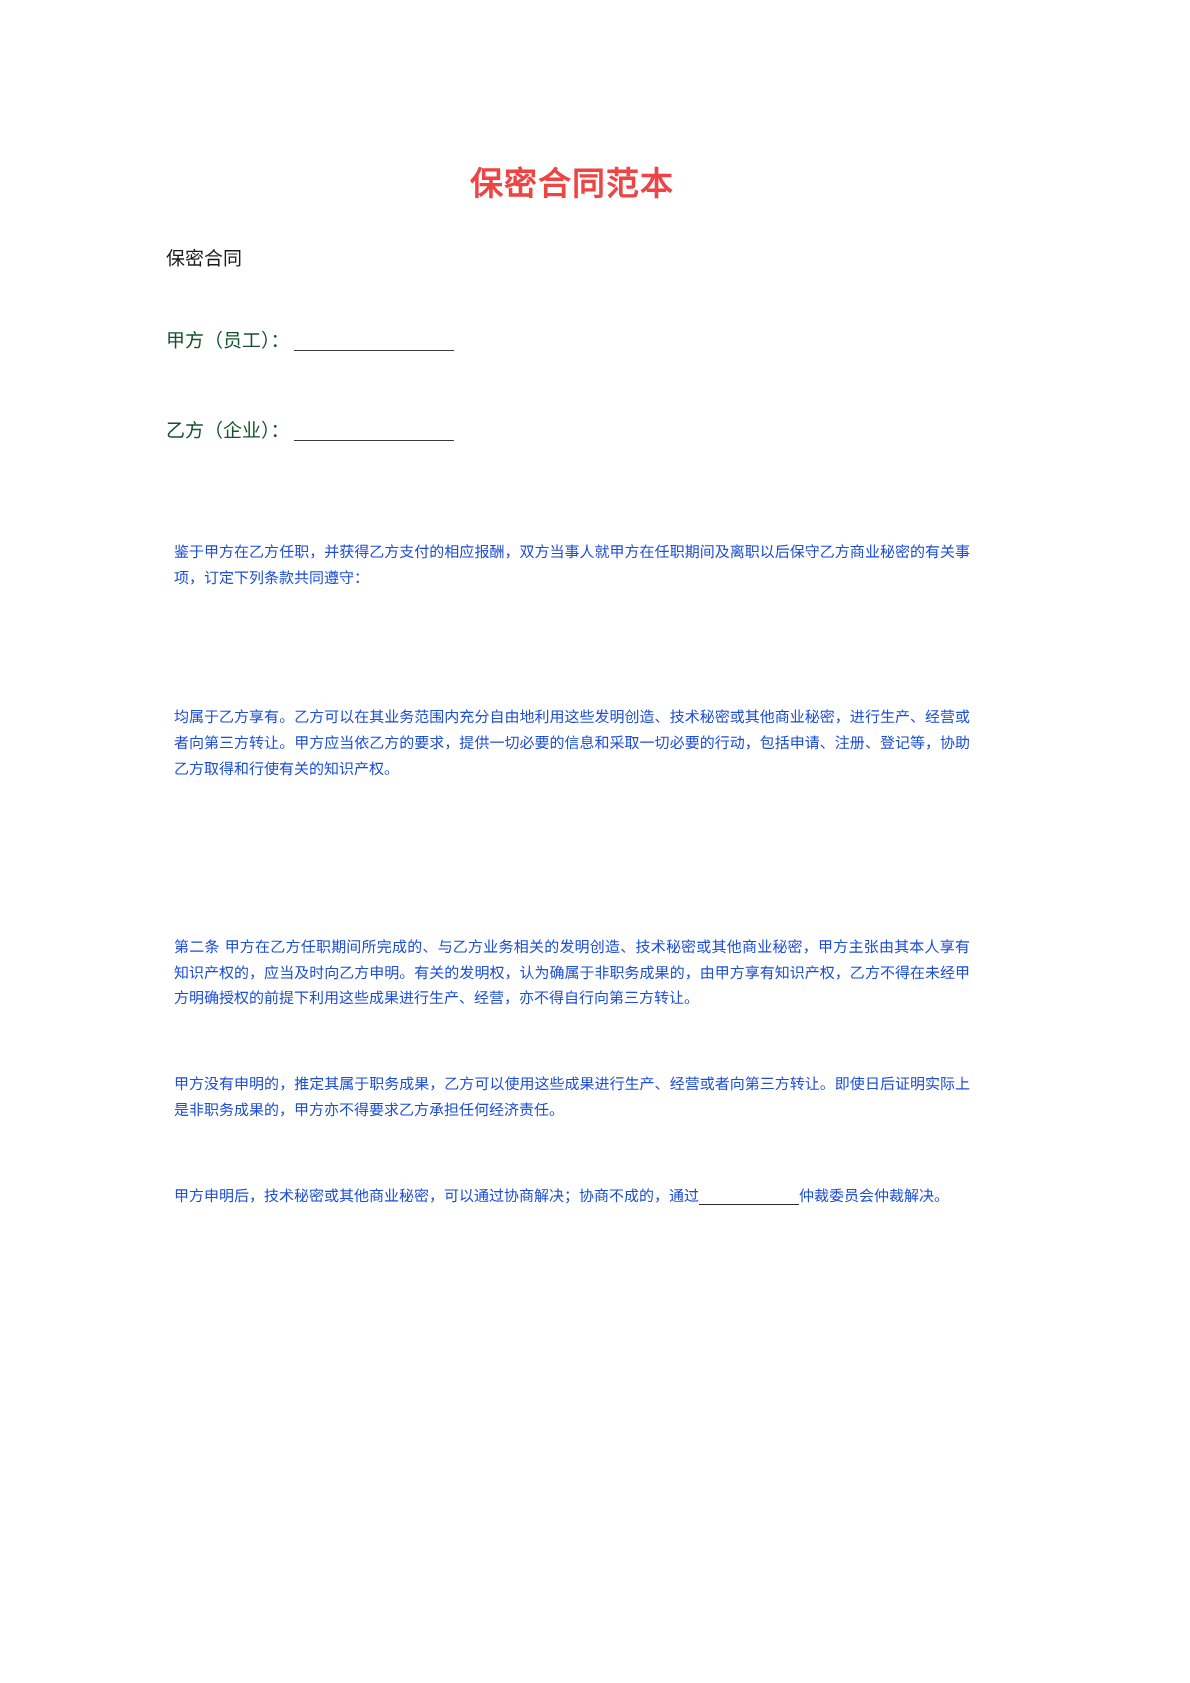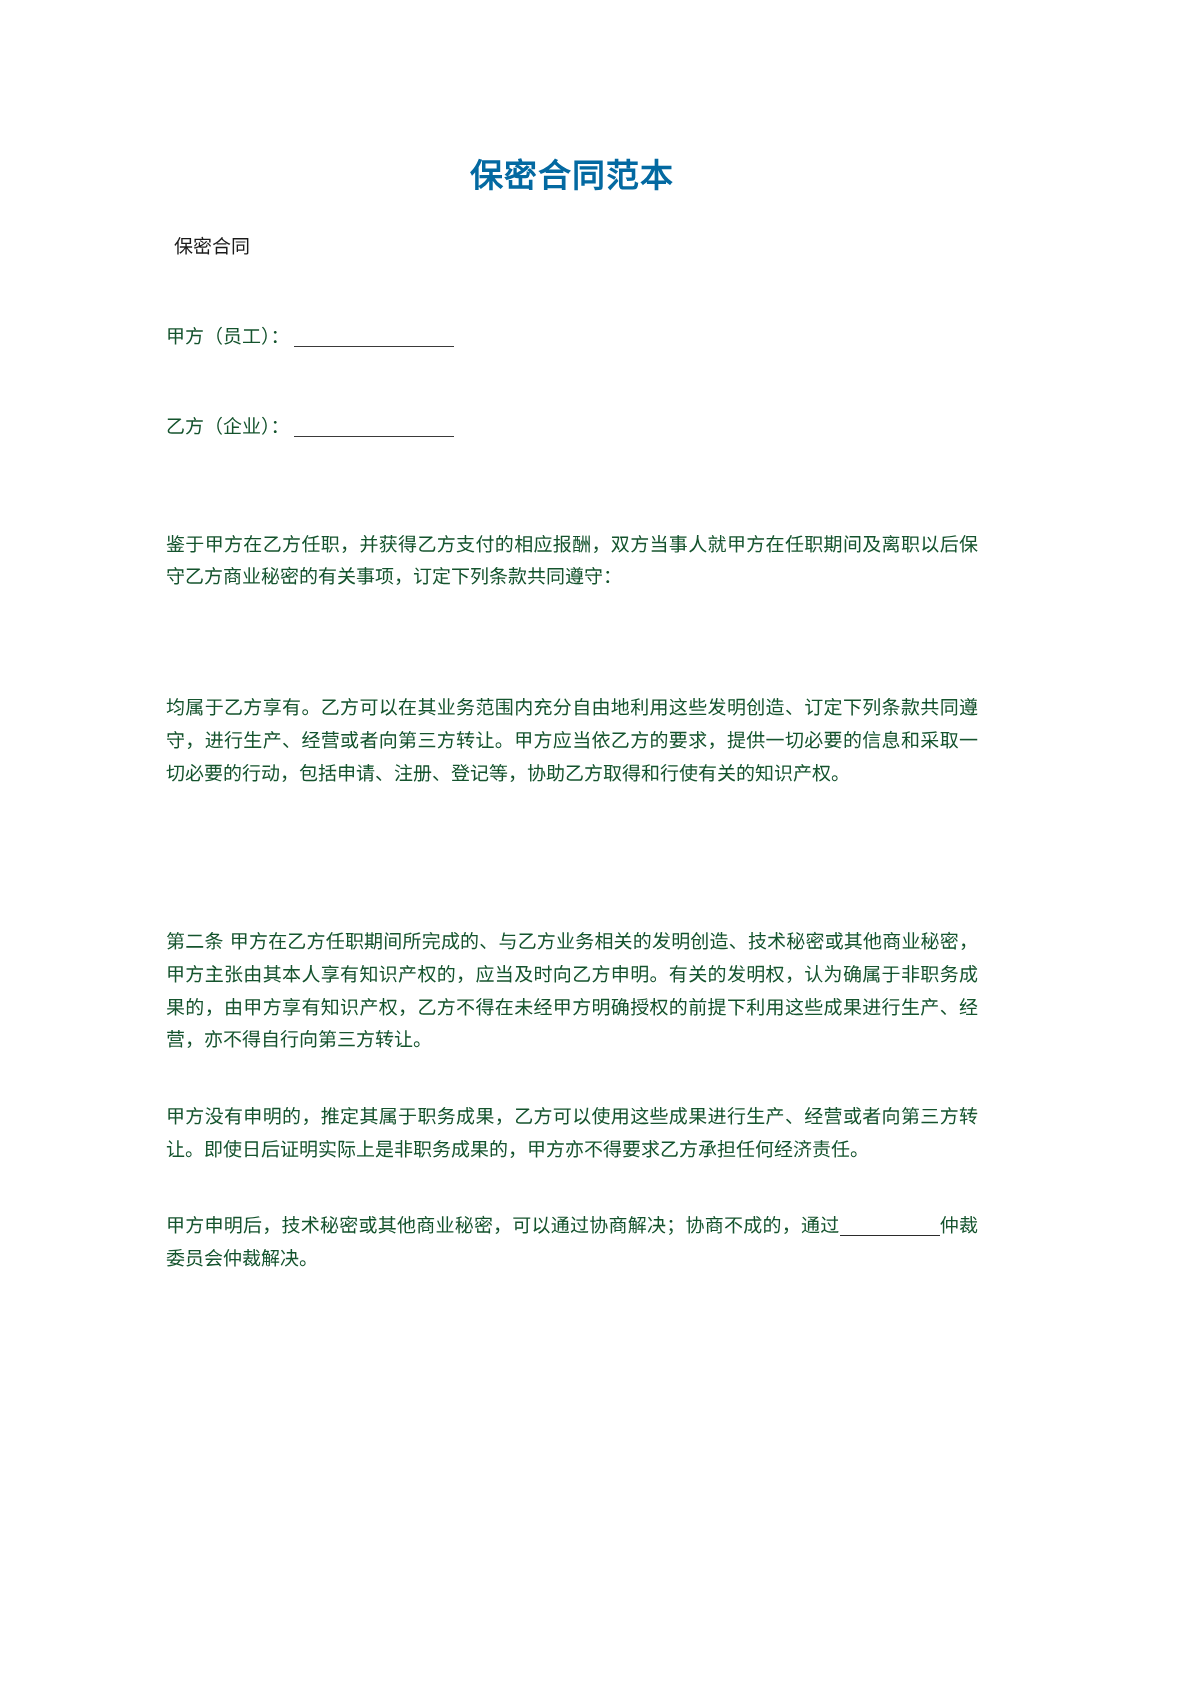--- a/index.html
+++ b/index.html
@@ -26,28 +26,28 @@
     left: 166px;
     top: 0;
     width: 812px;
   }
   .doc-title {
     text-align: center;
     font-size: 33px;
     font-weight: bold;
     letter-spacing: 1px;
     line-height: 1.2;
-    margin: 4px;
+    margin: 12px;
     padding-top: 152px;
-    color: #0369a1;
+    color: #ef4444;
   }
   .subtitle {
     font-size: 19px;
     line-height: 1.55;
-    margin: 8px;
+    margin: 0;
     padding-top: 28px;
     color: #1a1a1a;
     font-family: Liberation Serif, serif;
   }
   .party-block {
     padding-top: 52px;
   }
   .party-line {
     font-size: 19px;
     line-height: 1.6;
@@ -56,26 +56,26 @@
     white-space: nowrap;
   }
   .party-line .blank {
     display: inline-block;
     width: 160px;
     border-bottom: 1px solid #3a3a3a;
     vertical-align: -4px;
     margin-left: 4px;
   }
   p.para {
-    font-size: 19px;
+    font-size: 15px;
     line-height: 1.72;
-    margin: 0;
+    margin: 8px;
     text-align: justify;
     text-justify: inter-ideograph;
-    color: #14532d;
+    color: #1d4ed8;
   }
   .gap-sm { height: 26px; }
   .gap-md { height: 44px; }
   .gap-lg { height: 72px; }
   .gap-xl { height: 92px; }
   .inline-blank {
     display: inline-block;
     min-width: 78px;
     border-bottom: 1px solid #2b2b2b;
     vertical-align: -4px;
@@ -108,21 +108,21 @@
 
     <div class="gap-sm"></div>
 
     <p class="para">鉴于甲方在乙方任职，并获得乙方支付的相应报酬，双方当事人就甲方在任职期间及离职以后保守乙方商业秘密的有关事项，订定下列条款共同遵守：</p>
 
     <div class="gap-lg"></div>
 
 
     <div class="gap-sm"></div>
 
-    <p class="para">均属于乙方享有。乙方可以在其业务范围内充分自由地利用这些发明创造、订定下列条款共同遵守，进行生产、经营或者向第三方转让。甲方应当依乙方的要求，提供一切必要的信息和采取一切必要的行动，包括申请、注册、登记等，协助乙方取得和行使有关的知识产权。</p>
+    <p class="para">均属于乙方享有。乙方可以在其业务范围内充分自由地利用这些发明创造、技术秘密或其他商业秘密，进行生产、经营或者向第三方转让。甲方应当依乙方的要求，提供一切必要的信息和采取一切必要的行动，包括申请、注册、登记等，协助乙方取得和行使有关的知识产权。</p>
 
     <div class="gap-md"></div>
 
 
     <div class="gap-xl"></div>
 
     <p class="para">第二条 甲方在乙方任职期间所完成的、与乙方业务相关的发明创造、技术秘密或其他商业秘密，甲方主张由其本人享有知识产权的，应当及时向乙方申明。有关的发明权，认为确属于非职务成果的，由甲方享有知识产权，乙方不得在未经甲方明确授权的前提下利用这些成果进行生产、经营，亦不得自行向第三方转让。</p>
 
     <div class="gap-md"></div>
 

